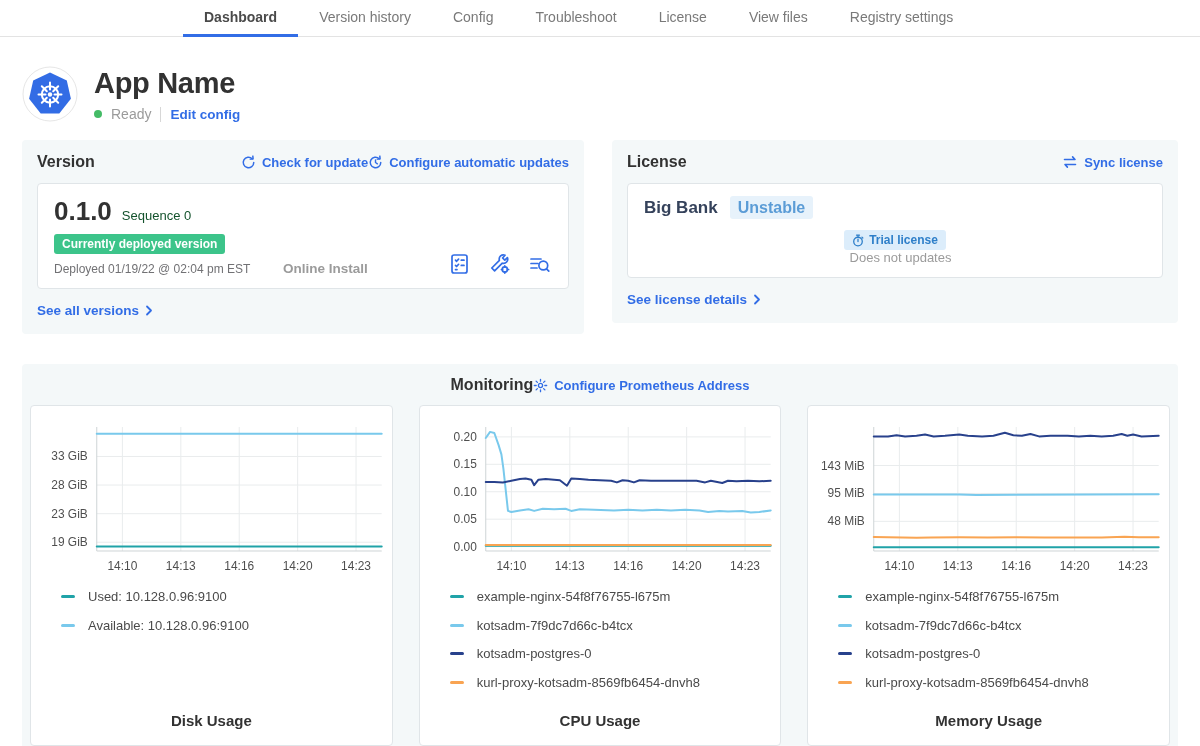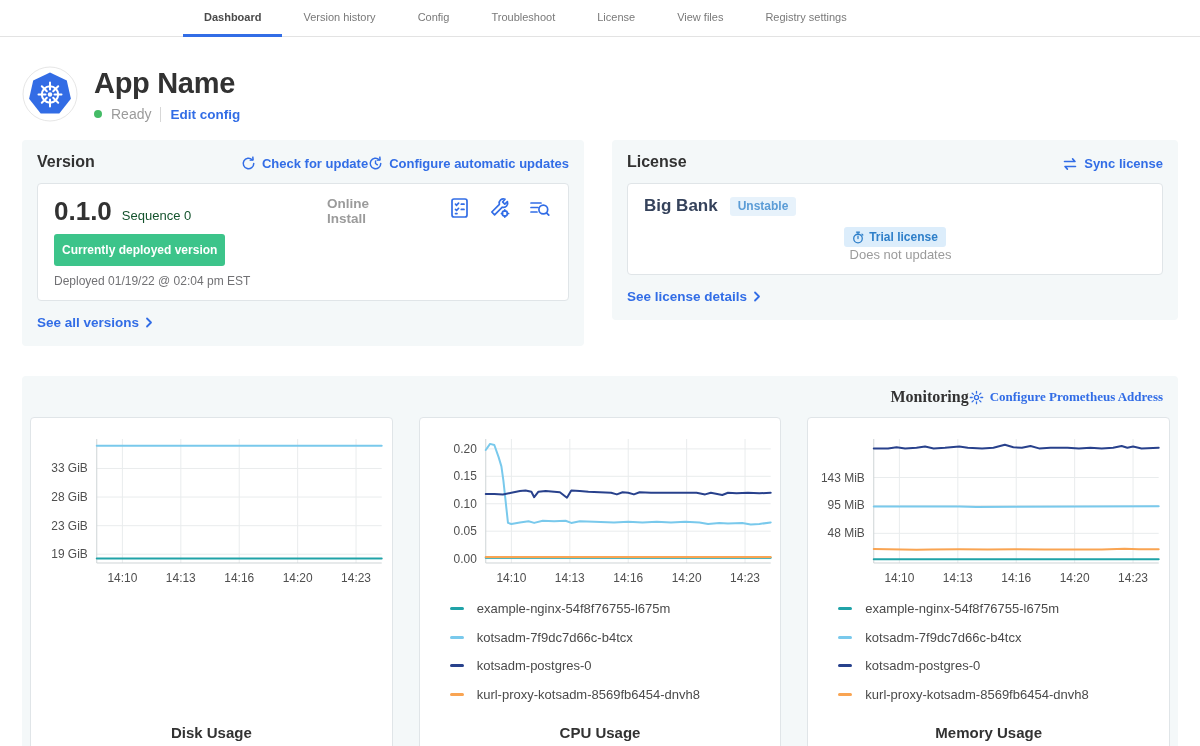--- a/index.html
+++ b/index.html
@@ -4,62 +4,62 @@
 <style>
   * { box-sizing: border-box; }
   html,body { margin:0; padding:0; }
   body {
     width:1200px; height:746px; overflow:hidden;
     font-family:"Liberation Sans", sans-serif;
     background:#ffffff; color:#323232;
   }
   
   .topnav { display:flex; align-items:stretch; height:37px; border-bottom:1px solid #e3e3e3; padding-left:183px; background:#fff; }
-  .tab { display:flex; align-items:center; padding:0 21px; font-size:11px; color:#797979; font-weight:500; cursor:pointer; border-bottom:3px solid transparent; margin-bottom:-1px; }
+  .tab { display:flex; align-items:center; padding:0 21px; font-size:14px; color:#797979; font-weight:500; cursor:pointer; border-bottom:3px solid transparent; margin-bottom:-1px; }
   .tab.active { color:#4a4a4a; font-weight:700; border-bottom-color:#326de6; }
   
   .main { padding:17px 22px 0; }
   .app-header { display:flex; align-items:flex-end; gap:16px; margin:2px 0 0 0; height:66px; }
   .app-icon { width:56px; height:56px; flex:0 0 auto; }
   .app-title { font-size:29px; font-weight:700; margin:0; line-height:1; letter-spacing:-0.3px; color:#323232; }
   .app-sub { display:flex; align-items:center; gap:9px; margin-top:8px; }
   .status-dot { width:8px; height:8px; border-radius:50%; background:#44bb66; }
   .status-text { color:#9b9b9b; font-size:14px; font-weight:500; }
   .sub-divider { width:1px; height:15px; background:#d7d7d7; }
   .link { color:#326de6; font-weight:700; font-size:13.5px; cursor:pointer; text-decoration:none; }
   .icon-link { display:inline-flex; align-items:center; gap:6px; color:#326de6; font-weight:700; font-size:13px; cursor:pointer; white-space:nowrap; }
   
   .cards-row { display:flex; gap:28px; align-items:flex-start; margin-top:18px; }
   .card { background:#f4f8f9; border-radius:4px; padding:13px 15px 15px; }
   .card-version { width:562px; }
   .card-license { flex:1; }
-  .card-head { display:flex; justify-content:space-between; align-items:flex-end; margin-bottom:12px; }
+  .card-head { display:flex; justify-content:space-between; align-items:center; margin-bottom:12px; }
   .card-title { font-size:16px; font-weight:700; margin:0; color:#323232; }
   .head-links { display:flex; align-items:center; }
   .inner-card { background:#fff; border:1px solid #e0e5e8; border-radius:4px; padding:12px 16px; }
-  .version-inner { display:flex; align-items:flex-start;gap:44px; }
+  .version-inner { display:flex; align-items:flex-end; }
   .v-left { width:46%; }
   .v-row { display:flex; align-items:baseline; gap:10px; }
   .v-num { font-size:26px; font-weight:700; color:#323232; }
   .v-seq { font-size:13px; color:#14532d; font-weight:500; }
-  .badge-green { display:inline-block; background:#3cc48a; color:#fff; font-size:12px; font-weight:700; padding:9px 8px; border-radius:3px; margin-top:7px; }
+  .badge-green { display:inline-block; background:#3cc48a; color:#fff; font-size:12px; font-weight:700; padding:3px 8px; border-radius:3px; margin-top:7px; }
   .v-deployed { font-size:12px; color:#717174; margin-top:8px; font-weight:500; }
   .v-mid { flex:1; color:#9b9b9b; font-weight:700; font-size:13.5px; }
   .v-icons { display:flex; gap:15px; align-items:center; }
   .v-icons svg { cursor:pointer; }
   .card-footer-link { margin-top:14px; display:inline-flex; align-items:center; gap:5px; }
   .lic-row1 { display:flex; align-items:center; gap:12px; }
   .lic-name { font-size:17px; font-weight:700; color:#35425b; }
-  .badge-blue { background:#e7f2fb; color:#5b9cd6; font-size:12px; font-weight:600; padding:2.5px 8px; border-radius:3px; }
+  .badge-blue { background:#e7f2fb; color:#5b9cd6; font-size:16px; font-weight:600; padding:2.5px 8px; border-radius:3px; }
   .lic-row2 { display:flex; align-items:center; margin-top:11px;flex-direction:column; }
   .badge-trial { background:#dcedfb; color:#2e7fc9; font-size:12px; font-weight:700; display:inline-flex; align-items:center; gap:5px; padding:3px 8px; border-radius:3px; }
   .lic-expiry { color:#9b9b9b; font-size:13px; font-weight:500; margin-left:11px; }
   
   .monitoring { margin-top:30px; background:#f4f8f9; border-radius:4px; padding:12px 8px 14px; }
-  .monitor-head { display:flex; justify-content:flex-end; align-items:center; padding:0 7px 11px;font-family:Liberation Serif, serif; }
+  .monitor-head { display:flex; justify-content:center; align-items:center; padding:0 7px 11px; }
   .charts-row { display:flex; gap:26px; }
   .chart-card { background:#fff; border:1px solid #e0e5e8; border-radius:4px; flex:1; display:flex; flex-direction:column; padding:11px 0 16px; height:341px; }
   .chart-svg { width:100%; height:160px; display:block; }
   .legend { padding:12px 0 0 30px; display:flex; flex-direction:column; gap:13.5px; }
   .legend-item { display:flex; align-items:center; gap:13px; font-size:13px; color:#4a4a4a; }
   .legend-dash { width:14px; height:3px; border-radius:2px; flex:0 0 auto; }
   .chart-title { margin-top:auto; text-align:center; font-weight:700; font-size:15px; color:#323232; }
 </style>
 </head>
 <body>
@@ -227,20 +227,30 @@
             <text x="57" y="72.07128712871285" text-anchor="end" font-size="12" fill="#4f4f4f">28 GiB</text>
             <text x="57" y="43.46534653465345" text-anchor="end" font-size="12" fill="#4f4f4f">33 GiB</text>
             <text x="91.74" y="153" text-anchor="middle" font-size="12" fill="#4f4f4f">14:10</text>
             <text x="150.37" y="153" text-anchor="middle" font-size="12" fill="#4f4f4f">14:13</text>
             <text x="209" y="153" text-anchor="middle" font-size="12" fill="#4f4f4f">14:16</text>
             <text x="267.63" y="153" text-anchor="middle" font-size="12" fill="#4f4f4f">14:20</text>
             <text x="326.26" y="153" text-anchor="middle" font-size="12" fill="#4f4f4f">14:23</text>
             <polyline points="66.0,129.4 352.0,129.4" fill="none" stroke="#20a3a8" stroke-width="2" stroke-linejoin="round" stroke-linecap="round"></polyline>
             <polyline points="66.0,16.8 352.0,16.8" fill="none" stroke="#79c9ec" stroke-width="2" stroke-linejoin="round" stroke-linecap="round"></polyline>
           </svg>
+          <div class="legend">
+            <div class="legend-item">
+              <span class="legend-dash" style="background: rgb(32, 163, 168);"></span>
+              <span>Used: 10.128.0.96:9100</span>
+            </div>
+            <div class="legend-item">
+              <span class="legend-dash" style="background: rgb(121, 201, 236);"></span>
+              <span>Available: 10.128.0.96:9100</span>
+            </div>
+          </div>
           <div class="chart-title">Disk Usage</div>
         </div>
         <div class="chart-card">
           <svg viewBox="0 0 362 160" preserveAspectRatio="none" class="chart-svg">
             <line x1="91.74" y1="10" x2="91.74" y2="134" stroke="#e9eced" stroke-width="1"></line>
             <line x1="150.37" y1="10" x2="150.37" y2="134" stroke="#e9eced" stroke-width="1"></line>
             <line x1="209" y1="10" x2="209" y2="134" stroke="#e9eced" stroke-width="1"></line>
             <line x1="267.63" y1="10" x2="267.63" y2="134" stroke="#e9eced" stroke-width="1"></line>
             <line x1="326.26" y1="10" x2="326.26" y2="134" stroke="#e9eced" stroke-width="1"></line>
             <line x1="66" y1="129.61061946902655" x2="352" y2="129.61061946902655" stroke="#e9eced" stroke-width="1"></line>

